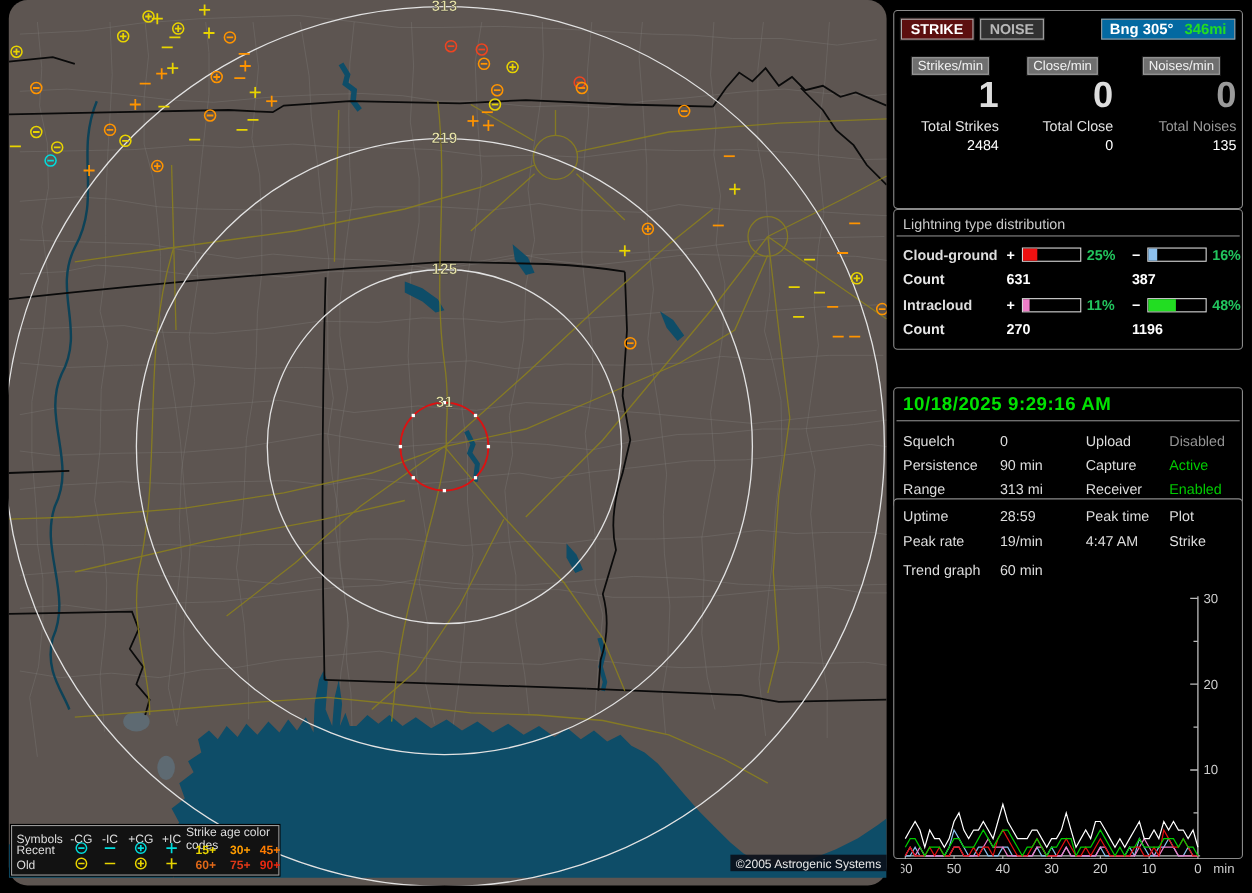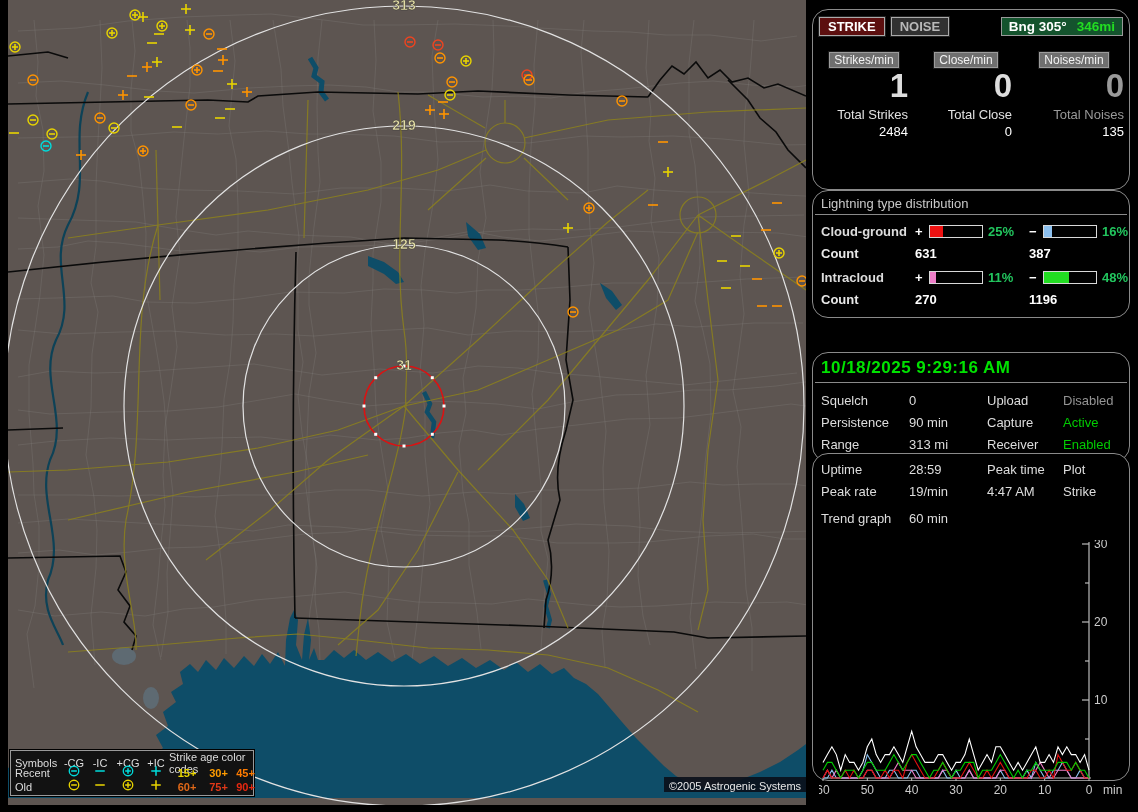--- a/index.html
+++ b/index.html
@@ -1,43 +1,43 @@
 <!DOCTYPE html>
 <html><head>
 <meta charset="utf-8">
 <style>
   html,body{margin:0;padding:0;background:#000;}
   body{width:1138px;height:812px;position:relative;overflow:hidden;
        font-family:"Liberation Sans",sans-serif;color:#ddd;font-size:13px;}
   
-  #map{position:absolute;left:8px;top:0;width:798px;height:805px;background:#5d5551;}
+  #map{position:absolute;left:8px;top:0;width:798px;height:805px;background:#5d5551;border-radius:17px;}
   #mapsvg{position:absolute;left:0;top:0;}
   
   #legend{position:absolute;left:2px;top:750px;width:242px;height:44px;background:#121212;
           border:1px solid #9a9a9a;box-shadow:0 0 0 1px #000;font-size:11px;color:#ddd;}
   .lg-row{display:grid;grid-template-columns:46px 26px 26px 30px 26px 36px 27px 27px;
           align-items:center;height:14px;padding-left:4px;}
   .lg-row span{text-align:center;}
   .lg-row .lg-lab{text-align:left;}
   #copyright{position:absolute;left:656px;top:777px;width:142px;height:15px;background:rgba(10,16,26,.9);
              color:#e8e8e8;font-size:11px;line-height:19px;text-align:center;}
   
   .panel{position:absolute;left:812px;width:318px;background:#000;border:1px solid #8a8a8a;
-         border-radius:16px;box-sizing:border-box;}
+         border-radius:4px;box-sizing:border-box;}
   #p1{top:9px;height:181px;}
   #p2{top:190px;height:128px;}
   #p3{top:352px;height:110px;}
   #p4{top:453px;height:328px;}
   
   .p1-row1{display:flex;align-items:center;padding:7px 6px 0 6px;gap:6px;}
   .btn{font-weight:bold;font-size:13px;padding:1px 8px;border:1px solid #aaa;
        box-shadow:0 0 0 1px #222;cursor:pointer;}
   .btn-strike{background:#5c0f0f;color:#fff;}
   .btn-noise{background:#313131;color:#b8b8b8;}
-  .bng{margin-left:auto;background:#14532d;border:1px solid #999;padding:1px 7px;
+  .bng{margin-left:auto;background:#0369a1;border:1px solid #999;padding:1px 7px;
        font-weight:bold;font-size:13.5px;color:#fff;white-space:nowrap;}
   .bng .mi{color:#22dd22;margin-left:10px;}
   .grid3{display:grid;grid-template-columns:100px 104px 112px;padding:0 1px 0 1px;}
   .badges{margin-top:16px;}
   .badge{justify-self:center;background:#6f6f6f;color:#f2f2f2;font-size:12px;
          border:1px solid #9c9c9c;box-shadow:0 0 0 1px #1a1a1a;padding:0 4px;cursor:pointer;}
   .digit{font-size:33px;font-weight:bold;text-align:right;padding-right:6px;line-height:36px;}
   .digit.dim{color:#9a9a9a;}
   .tlabel{text-align:right;padding-right:6px;margin-top:3px;color:#e2e2e2;}
   .tlabel.dim{color:#9a9a9a;}

